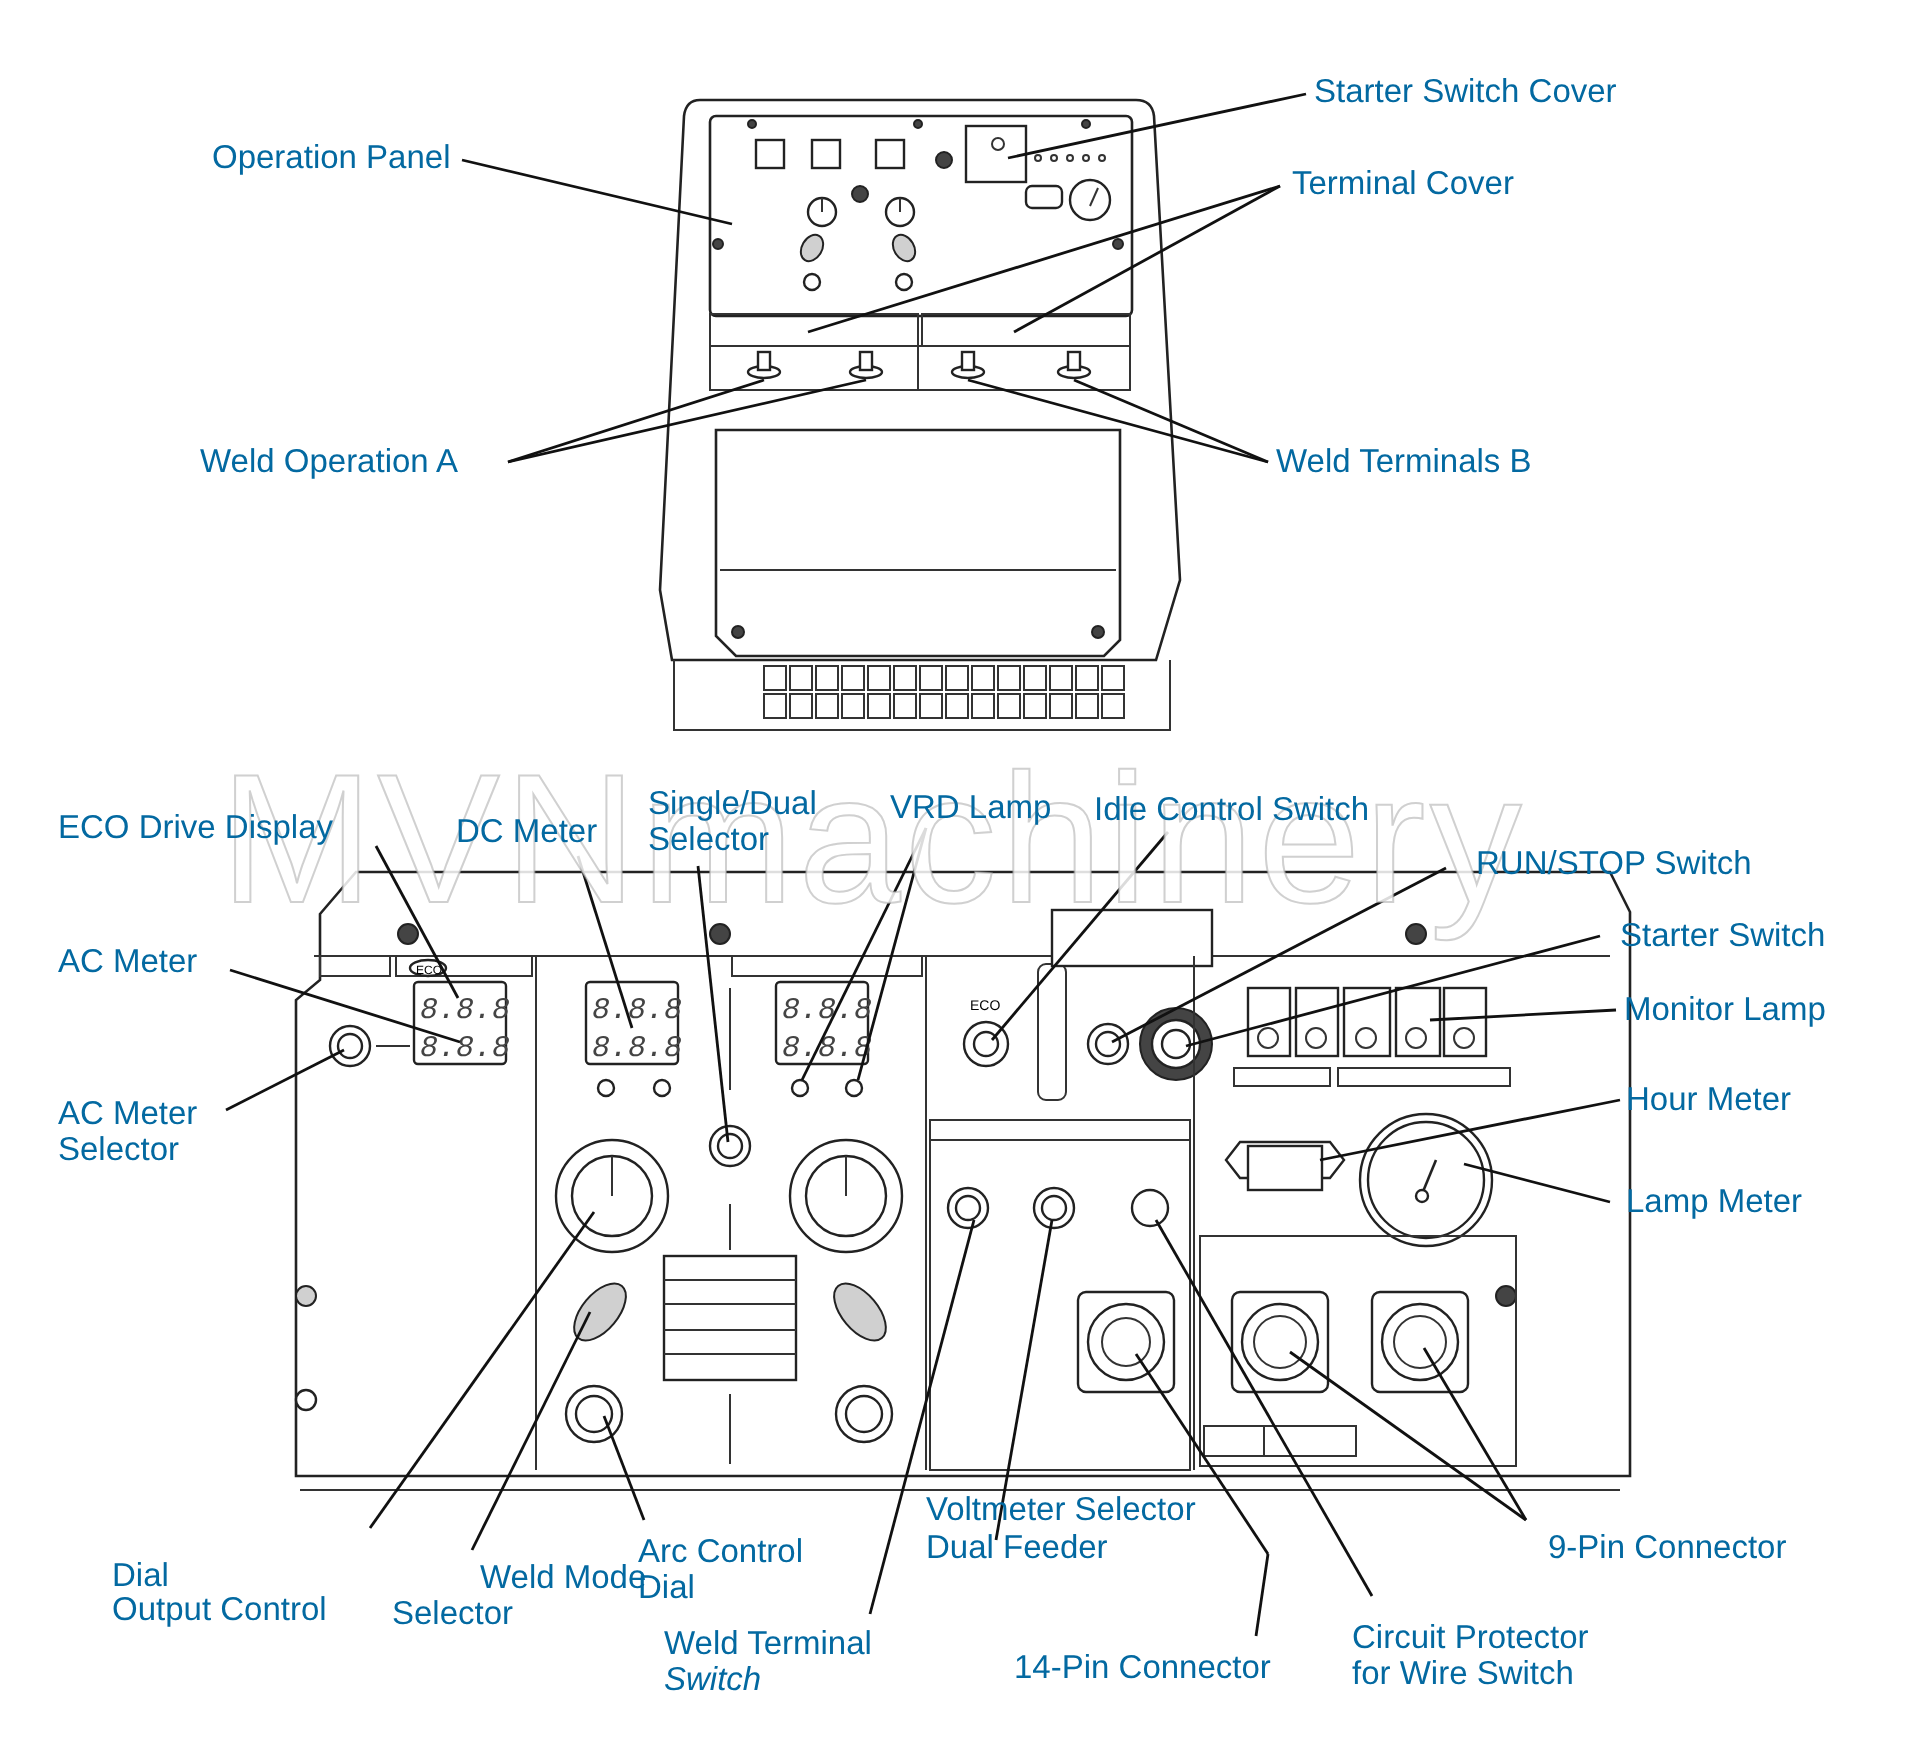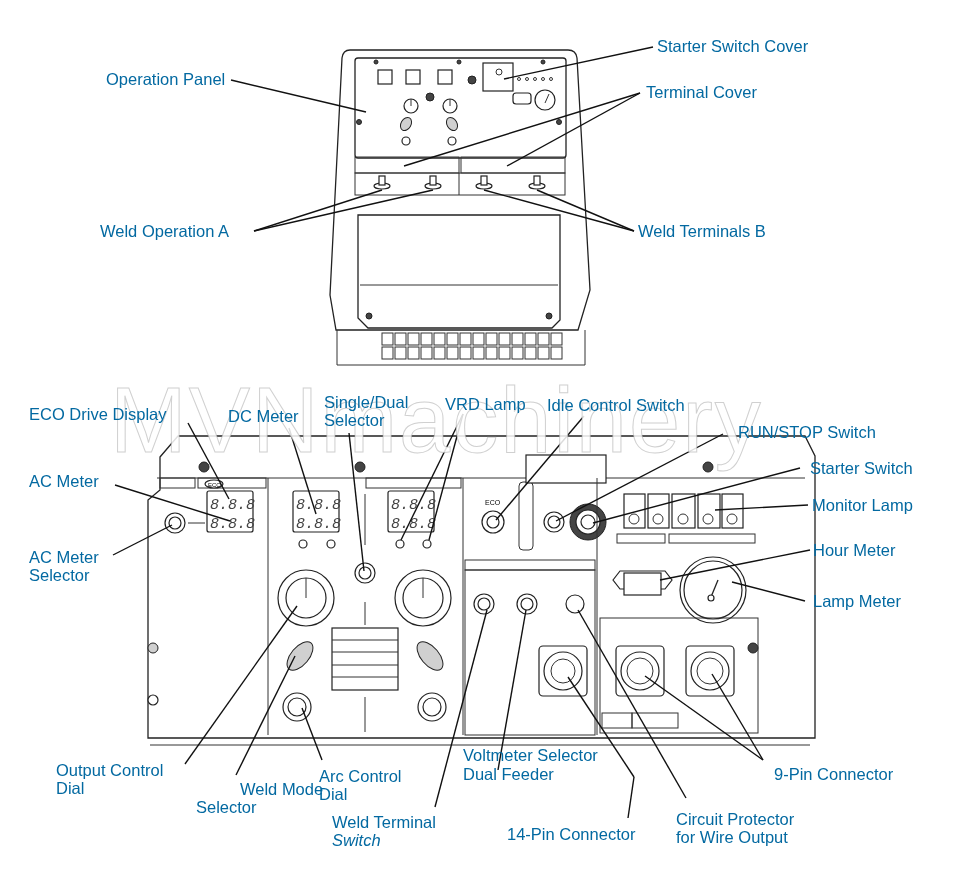--- a/index.html
+++ b/index.html
@@ -338,26 +338,26 @@
 <div class="lbl" style="left:445px;top:395px;text-align:right;">VRD Lamp</div>
 <div class="lbl" style="left:547px;top:396px;">Idle Control Switch</div>
 <div class="lbl" style="left:738px;top:423px;">RUN/STOP Switch</div>
 <div class="lbl" style="left:810px;top:459px;">Starter Switch</div>
 <div class="lbl" style="left:812px;top:496px;">Monitor Lamp</div>
 <div class="lbl" style="left:813px;top:541px;">Hour Meter</div>
 <div class="lbl" style="left:813px;top:592px;">Lamp Meter</div>
 <div class="lbl" style="left:29px;top:472px;">AC Meter</div>
 <div class="lbl" style="left:29px;top:548px;">AC Meter</div>
 <div class="lbl" style="left:29px;top:566px;">Selector</div>
-<div class="lbl" style="left:56px;top:761px;">Output Control</div>
+<div class="lbl" style="left:56px;top:796px;">Output Control</div>
 <div class="lbl" style="left:56px;top:779px;">Dial</div>
 <div class="lbl" style="left:196px;top:780px;margin-left:44px;">Weld Mode</div>
 <div class="lbl" style="left:196px;top:798px;">Selector</div>
 <div class="lbl" style="left:319px;top:767px;">Arc Control</div>
 <div class="lbl" style="left:319px;top:785px;">Dial</div>
 <div class="lbl" style="left:332px;top:813px;">Weld Terminal</div>
 <div class="lbl" style="left:332px;top:831px;font-style:italic;">Switch</div>
 <div class="lbl" style="left:463px;top:765px;">Dual Feeder</div>
 <div class="lbl" style="left:463px;top:746px;">Voltmeter Selector</div>
 <div class="lbl" style="left:507px;top:825px;">14-Pin Connector</div>
 <div class="lbl" style="left:676px;top:810px;">Circuit Protector</div>
-<div class="lbl" style="left:676px;top:828px;">for Wire Output</div>
+<div class="lbl" style="left:676px;top:828px;">for Wire Switch</div>
 <div class="lbl" style="left:774px;top:765px;text-align:right;">9-Pin Connector</div>
 
 </body></html>

